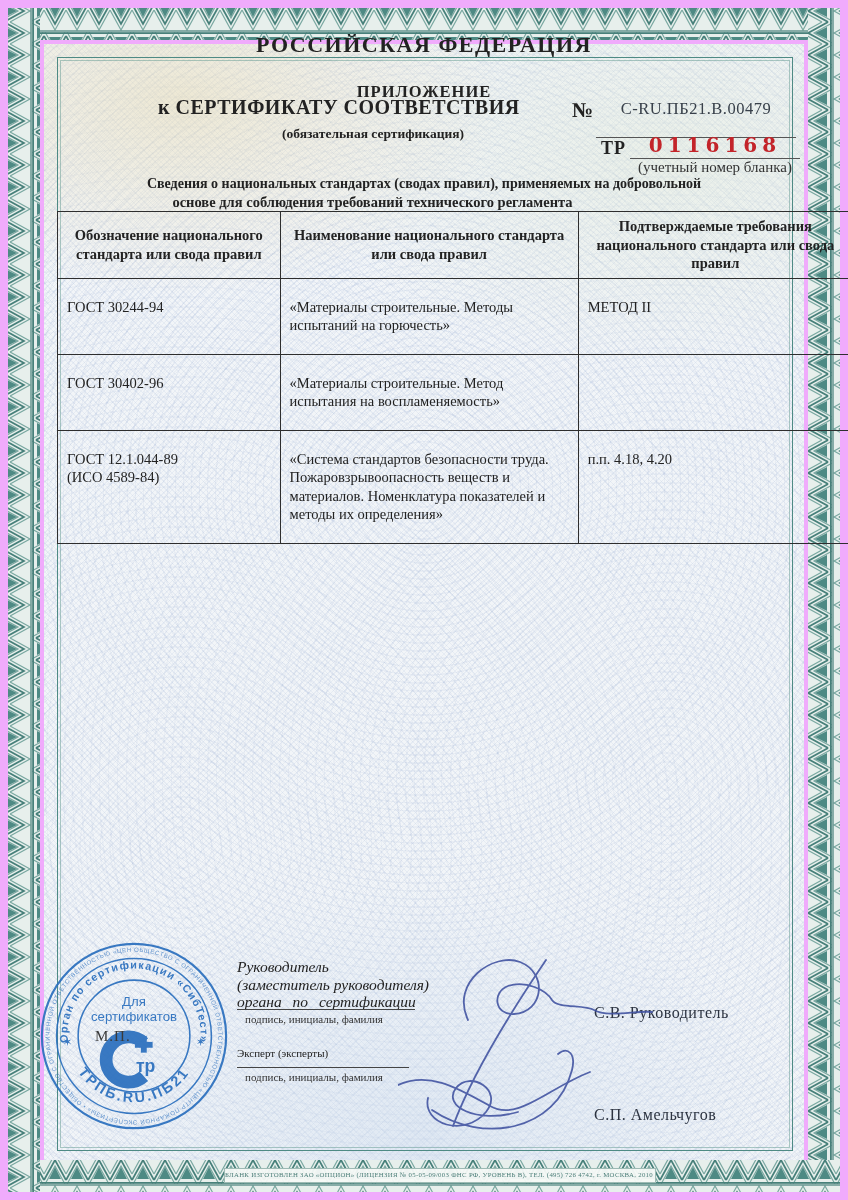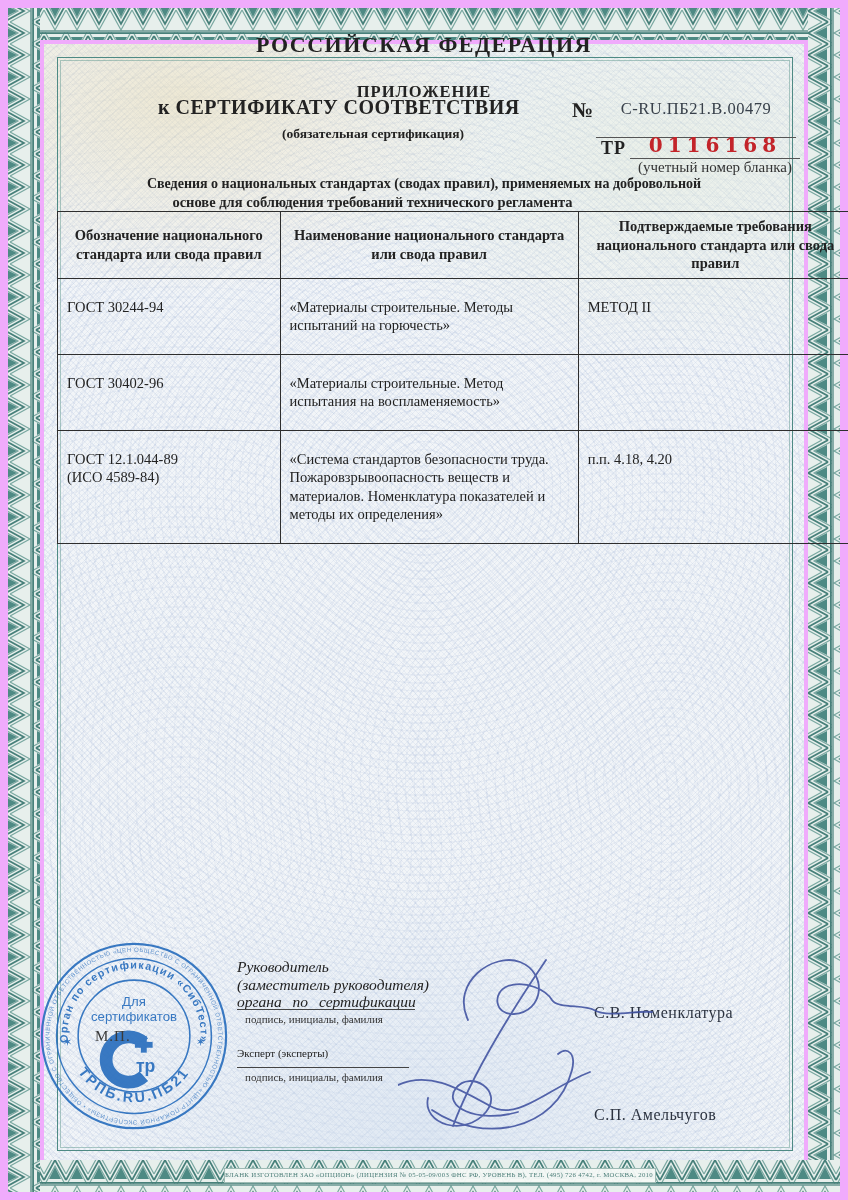--- a/index.html
+++ b/index.html
@@ -177,21 +177,21 @@
   </tbody>
     </table>
 
   <div class="abs sig-role role1">
     <div>Руководитель</div>
     <div>(заместитель руководителя)</div>
     <div class="ws">органа по сертификации</div>
   </div>
   <div class="abs uline ul1"></div>
   <div class="abs sig-cap cap1">подпись, инициалы, фамилия</div>
-  <div class="abs sig-name name1">С.В. Номенклатура</div>
+  <div class="abs sig-name name1">С.В. Руководитель</div>
 
   <div class="abs role2">Эксперт (эксперты)</div>
   <div class="abs uline ul2"></div>
   <div class="abs sig-cap cap2">подпись, инициалы, фамилия</div>
   <div class="abs sig-name name2">С.П. Амельчугов</div>
 
   <svg class="sig-ink" width="290" height="210" viewBox="0 0 290 210" aria-hidden="true">
     <g fill="none" stroke="#3f51a0" stroke-width="1.8" stroke-linecap="round" opacity="0.88">
       <path d="M70,82 C52,44 96,14 122,24 C150,35 146,74 116,76 C96,77 94,54 110,48 C128,42 148,52 154,62 C160,71 186,66 196,72 C210,80 240,72 254,74"></path>
       <path d="M55,188 C72,142 110,78 148,22"></path>

